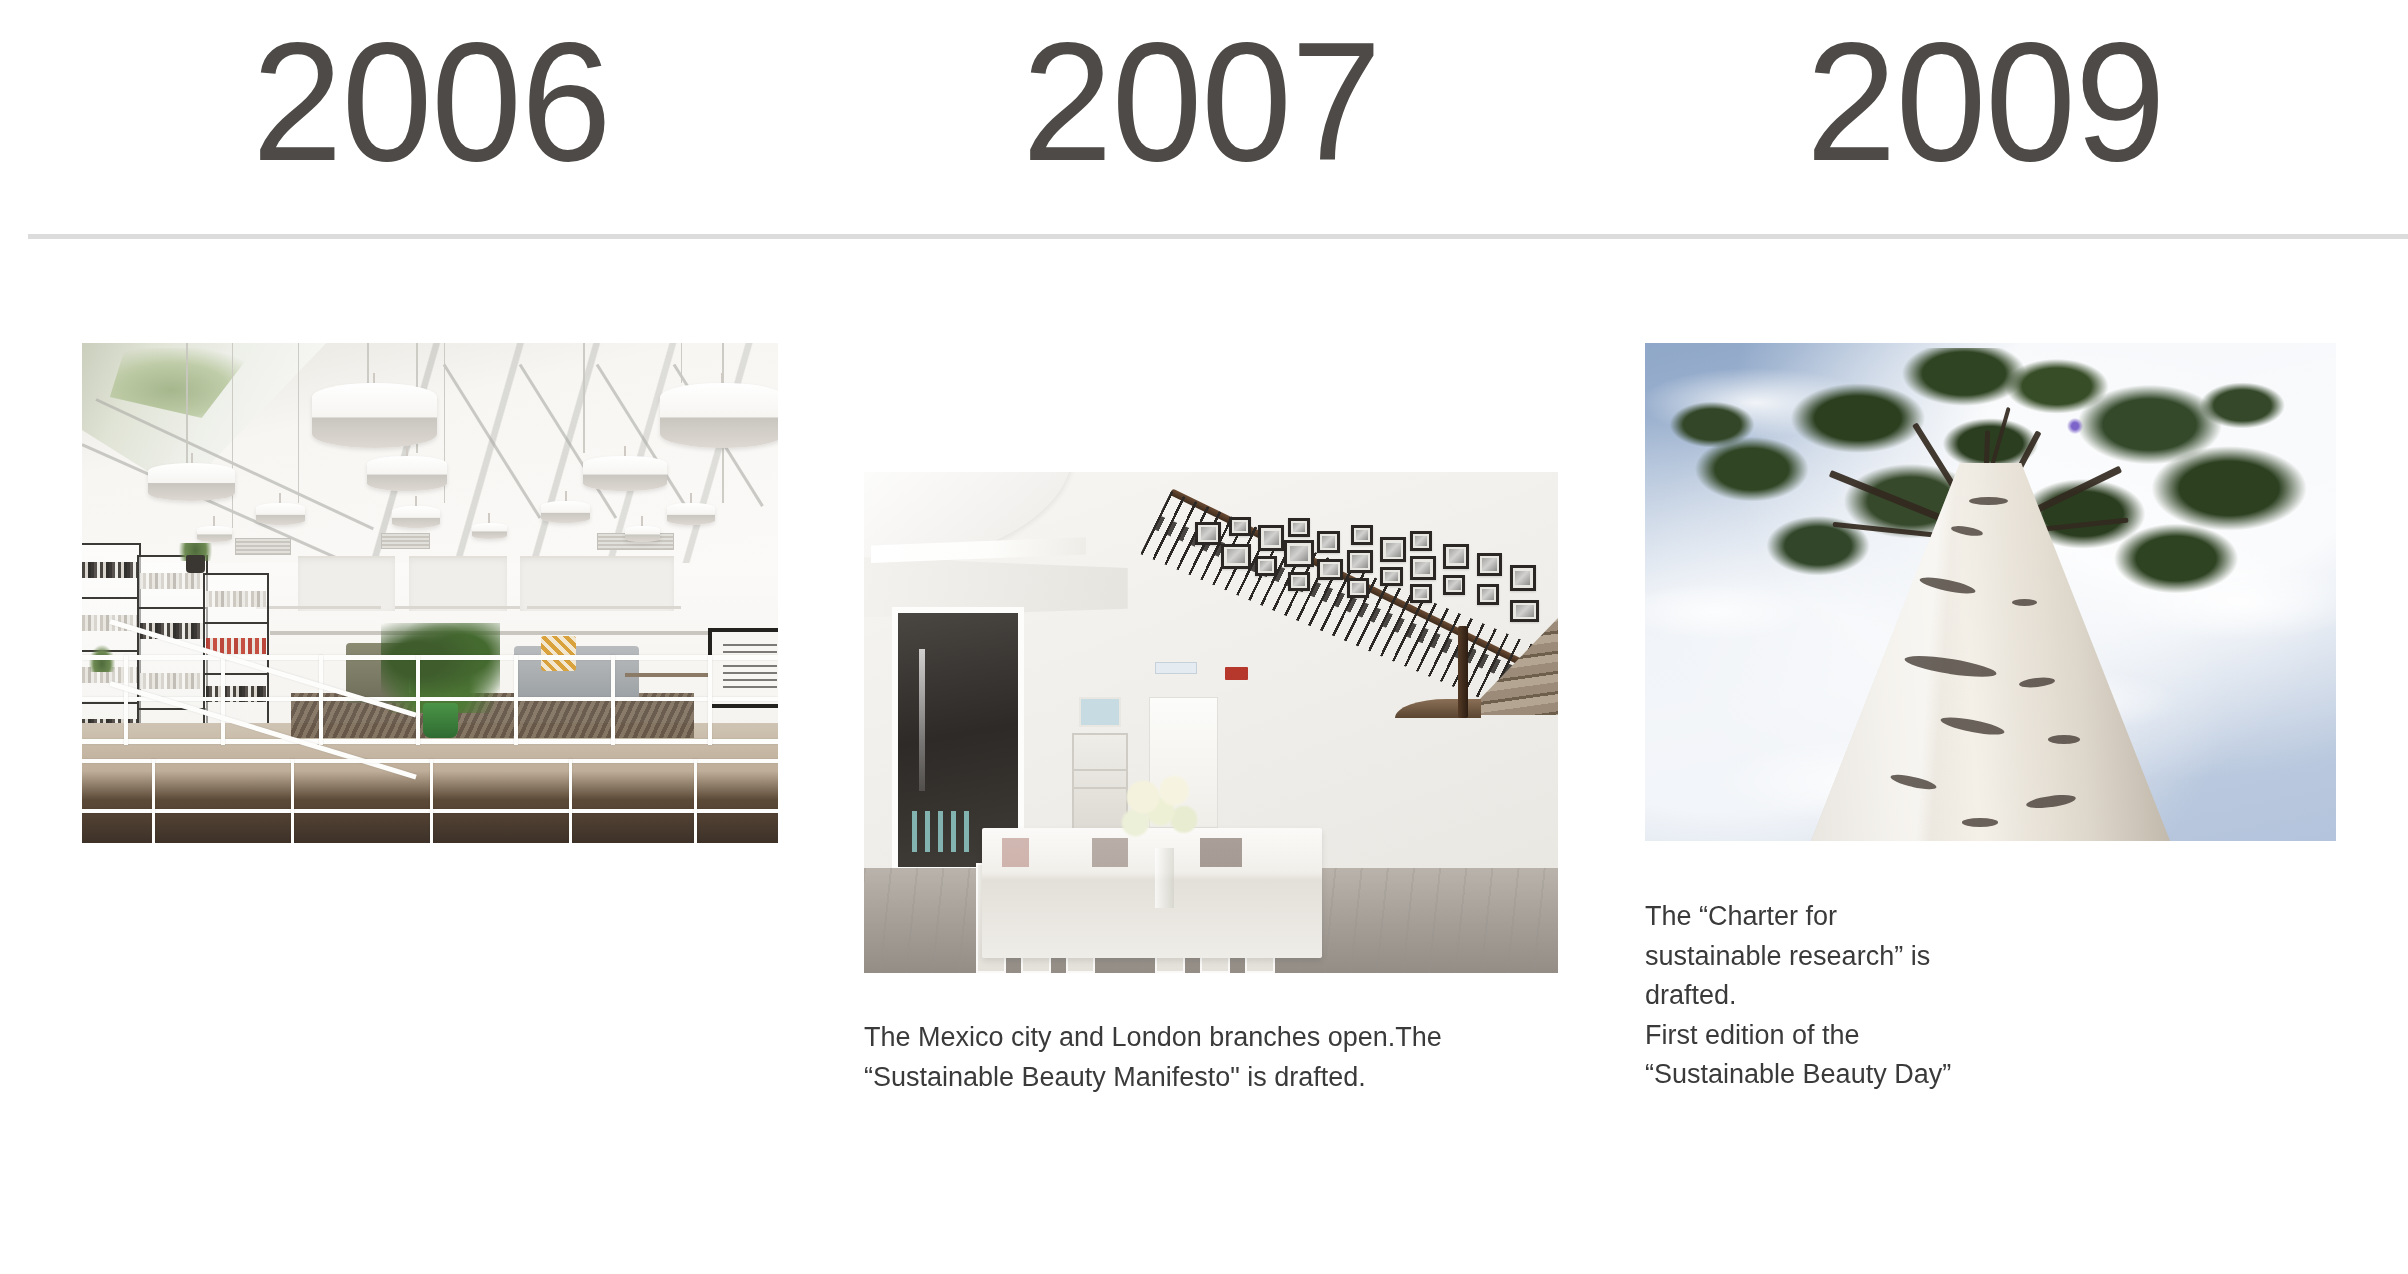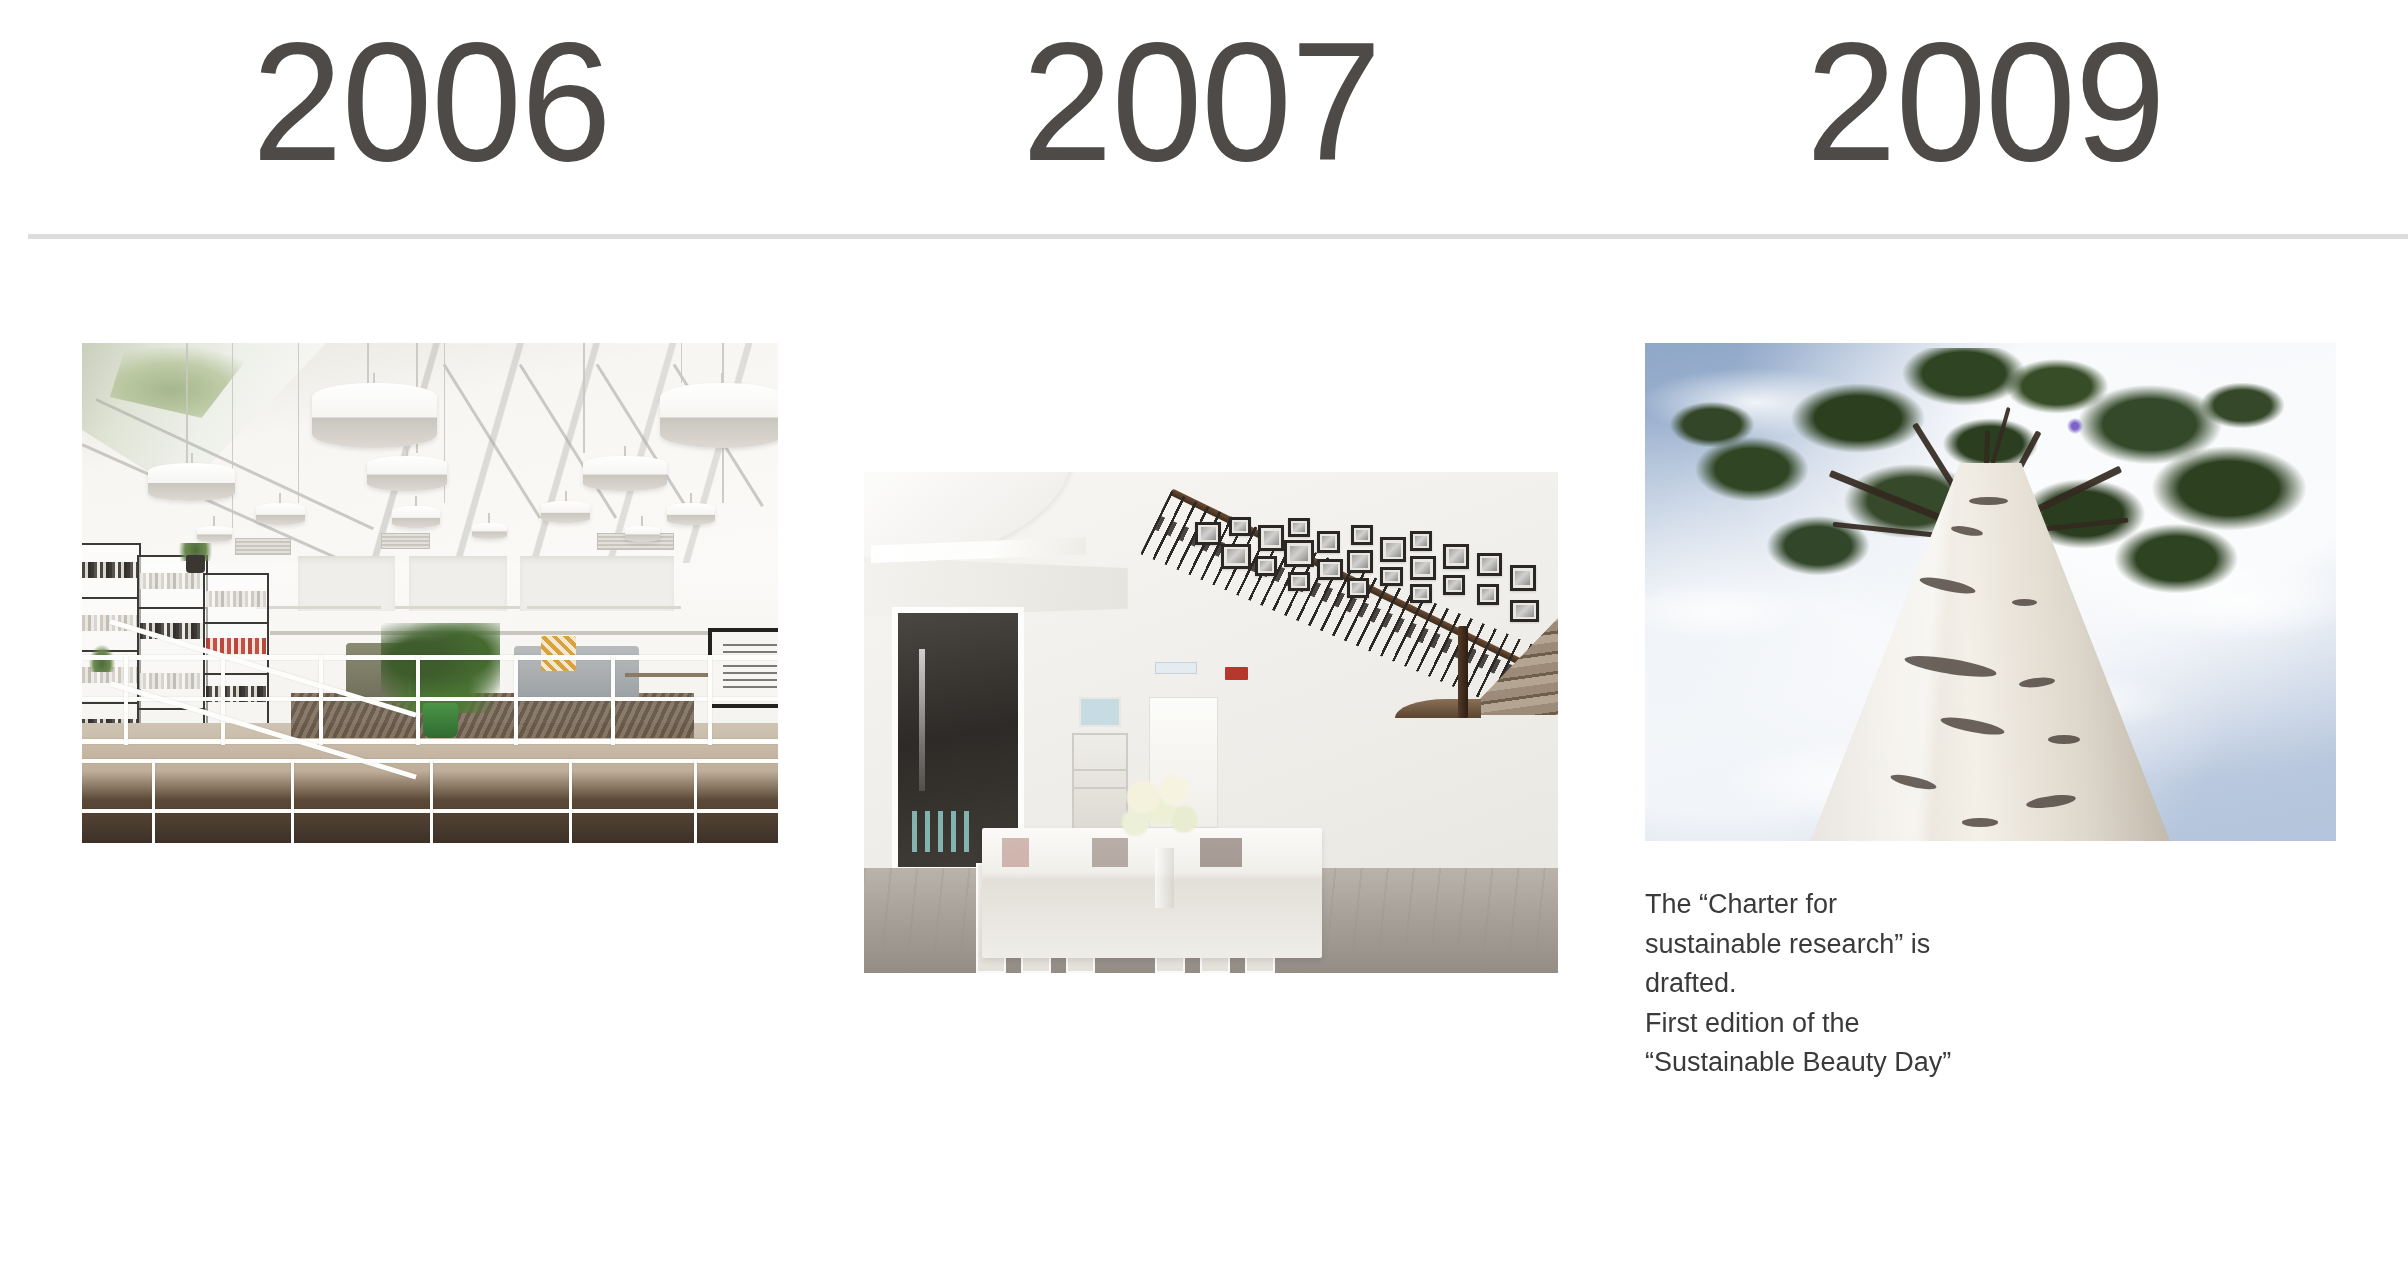--- a/index.html
+++ b/index.html
@@ -55,21 +55,21 @@
 
   .caption {
     font-size:27px;
     line-height:39.5px;
     color:#3a3a3a;
     font-weight:400;
     white-space:pre-line;
   }
   #col-0 .caption { margin-top:42px; width:430px; }
   #col-1 .caption { margin-top:45px; width:640px; }
-  #col-2 .caption { margin-top:44px; width:400px; }
+  #col-2 .caption { margin-top:56px; width:400px; }
 
   
   .p1 { background:#f3f1ee; }
   .p1 .skylight-bg {
     position:absolute; left:0; top:0; width:100%; height:46%;
     background:
       linear-gradient(106deg, rgba(255,255,255,0) 0 46%, rgba(190,190,185,.55) 46.2% 46.9%, rgba(255,255,255,0) 47.1% 100%),
       linear-gradient(106deg, rgba(255,255,255,0) 0 57%, rgba(190,190,185,.5) 57.2% 57.9%, rgba(255,255,255,0) 58.1% 100%),
       linear-gradient(106deg, rgba(255,255,255,0) 0 67%, rgba(190,190,185,.5) 67.2% 67.9%, rgba(255,255,255,0) 68.1% 100%),
       linear-gradient(106deg, rgba(255,255,255,0) 0 77%, rgba(190,190,185,.45) 77.2% 77.9%, rgba(255,255,255,0) 78.1% 100%),
@@ -597,20 +597,22 @@
         <i style="left:14%;"></i>
         <i style="left:26%;"></i>
       <i style="left:50%;"></i>
         <i style="left:62%;"></i>
         <i style="left:74%;"></i>
     </div>
     <div class="table"></div>
     <div class="vase"></div>
     <div class="flowers"></div>
   </div>
+  <div class="caption">The Mexico city and London branches open.The
+“Sustainable Beauty Manifesto" is drafted.</div>
 </div>
 
 <div class="col" id="col-2">
   <div class="photo p3">
     <div class="clouds"></div>
 
     <div class="canopy"></div>
 
     <div class="branch" style="left:49%;top:38%;width:22%;height:7px;transform:rotate(-26deg);"></div>
     <div class="branch" style="left:49%;top:38%;width:24%;height:7px;transform:rotate(202deg);"></div>

